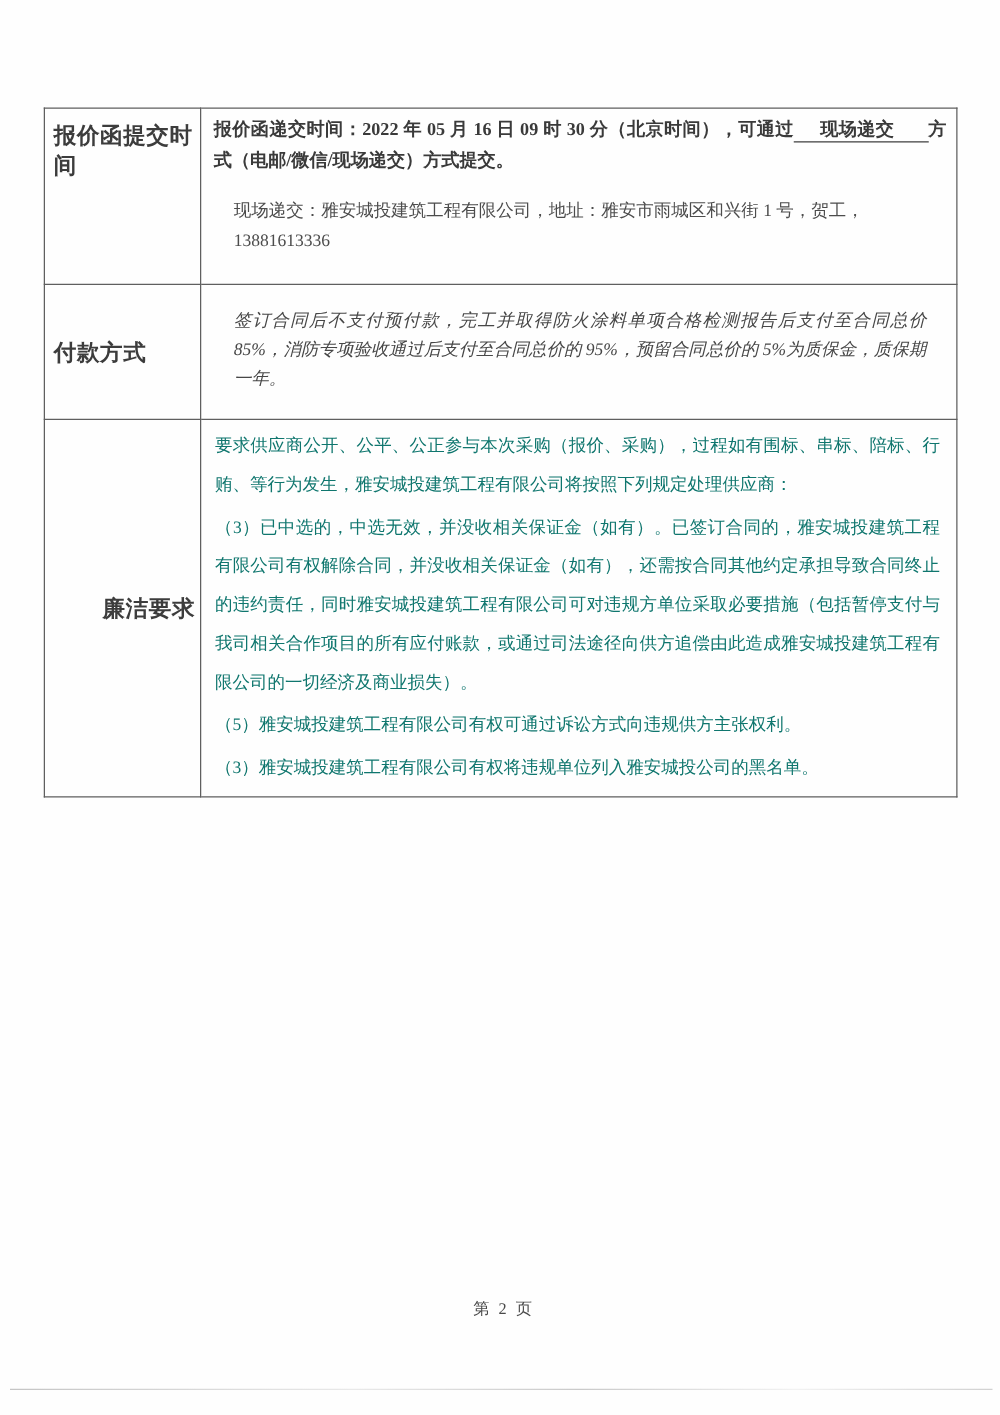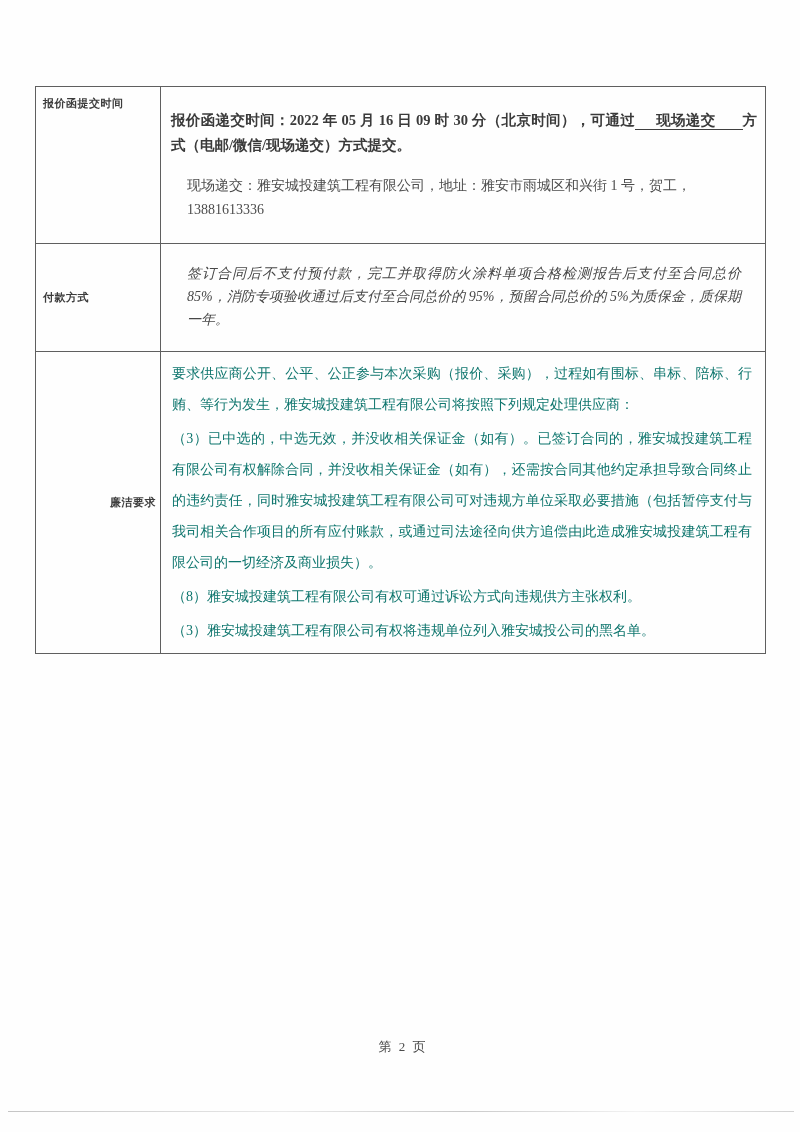--- a/index.html
+++ b/index.html
@@ -23,34 +23,34 @@
     width: 731px;
     border-collapse: collapse;
     table-layout: fixed;
   }
   .info-table td {
     border: 1.5px solid #5f5f5f;
   }
   .label-cell {
     width: 113px;
     font-weight: bold;
-    font-size: 11px;
+    font-size: 18px;
     letter-spacing: 0.5px;
     padding: 6px 4px 6px 7px;
     color: #3c3c3c;
   }
   .row-1 { height: 107px; }
   .row-2 { height: 47px; }
   .row-3 { height: 301px; }
   .row-1 .label-cell { vertical-align: top; padding-top: 9px; }
   .row-2 .label-cell { vertical-align: middle; }
   .row-3 .label-cell { vertical-align: middle; text-align: right; padding-left: 20px; }
   .content-cell {
     vertical-align: top;
-    padding: 21px 8px 5px 10px;
+    padding: 5px 8px 5px 10px;
     font-size: 14px;
     color: #444444;
   }
   .row-2 .content-cell { vertical-align: middle; padding-top: 2px; padding-bottom: 4px; }
   .bold-para {
     margin: 0;
     font-weight: bold;
     font-size: 14.5px;
     line-height: 25px;
     color: #3a3a3a;
@@ -129,21 +129,21 @@
         </td>
       </tr>
 
       <tr class="row-3">
         <td class="label-cell">
           <span>廉洁要求</span>
         </td>
         <td class="content-cell integrity-cell">
           <p>要求供应商公开、公平、公正参与本次采购（报价、采购），过程如有围标、串标、陪标、行贿、等行为发生，雅安城投建筑工程有限公司将按照下列规定处理供应商：</p>
           <p>（3）已中选的，中选无效，并没收相关保证金（如有）。已签订合同的，雅安城投建筑工程有限公司有权解除合同，并没收相关保证金（如有），还需按合同其他约定承担导致合同终止的违约责任，同时雅安城投建筑工程有限公司可对违规方单位采取必要措施（包括暂停支付与我司相关合作项目的所有应付账款，或通过司法途径向供方追偿由此造成雅安城投建筑工程有限公司的一切经济及商业损失）。</p>
-          <p>（8）雅安城投建筑工程有限公司有权可通过诉讼方式向违规供方主张权利。</p>
+          <p>（5）雅安城投建筑工程有限公司有权可通过诉讼方式向违规供方主张权利。</p>
           <p>（3）雅安城投建筑工程有限公司有权将违规单位列入雅安城投公司的黑名单。</p>
         </td>
       </tr>
     </tbody>
   </table>
 
   <div class="footer">第 2 页</div>
 
   <div class="scan-artifact-line"></div>
 

